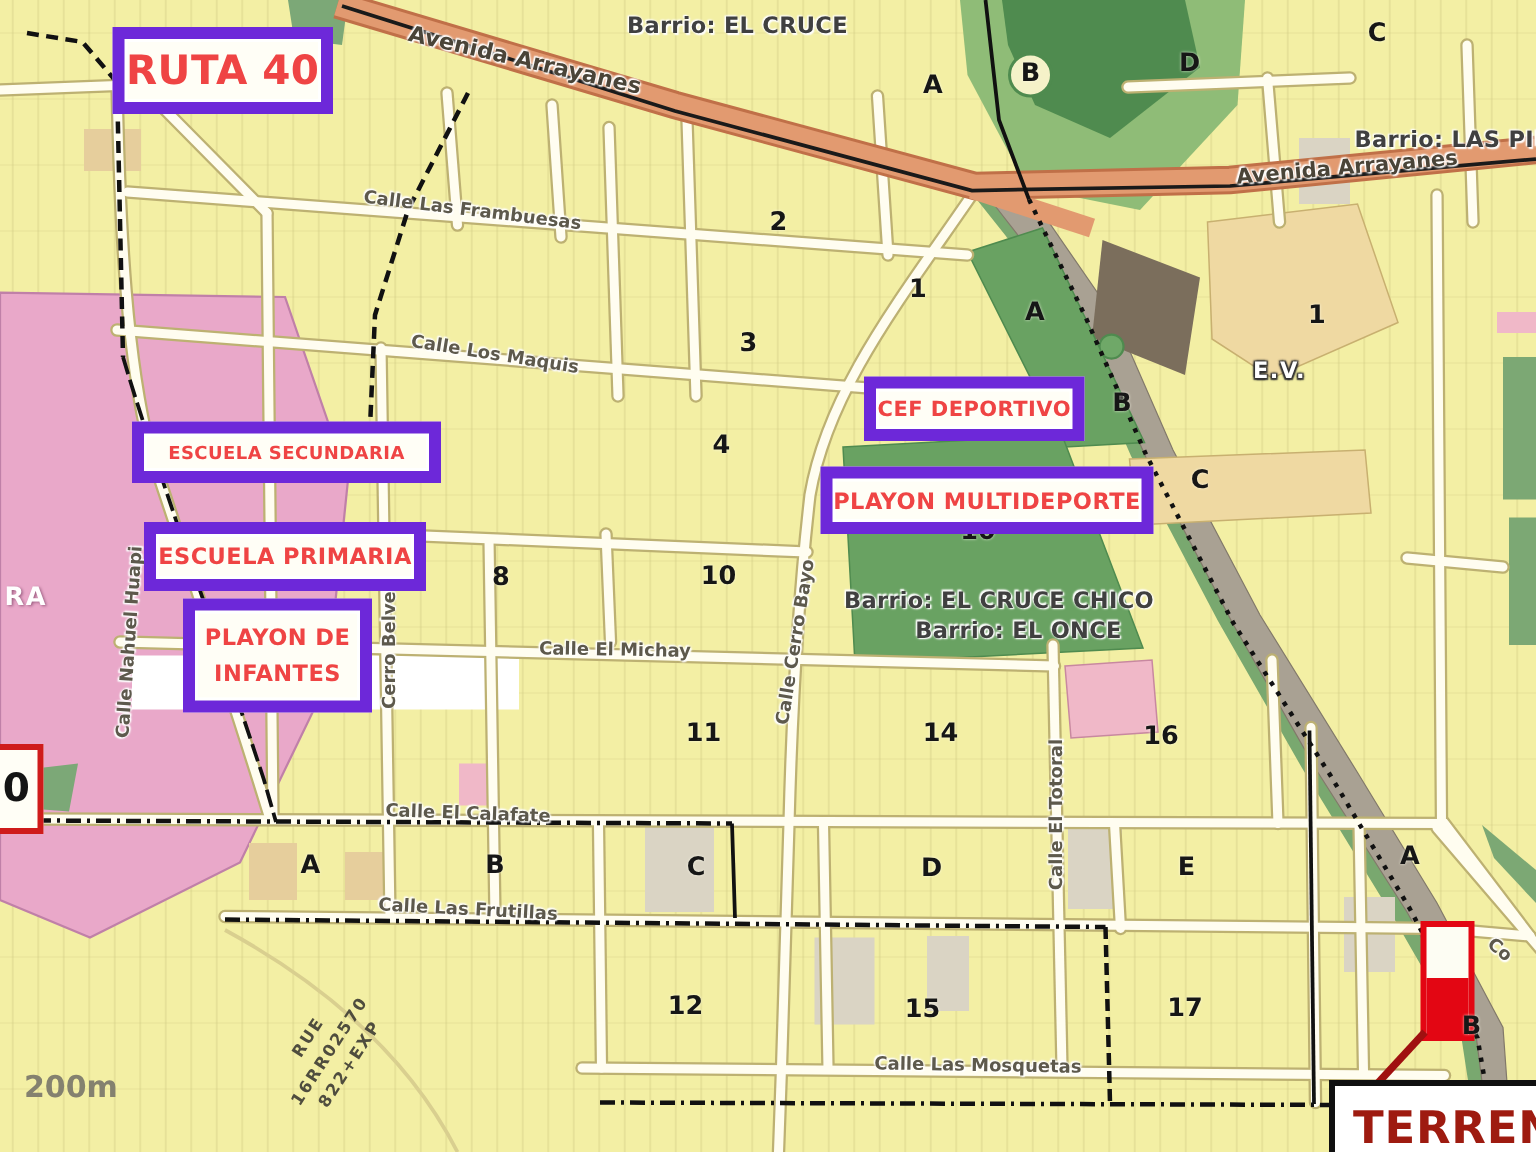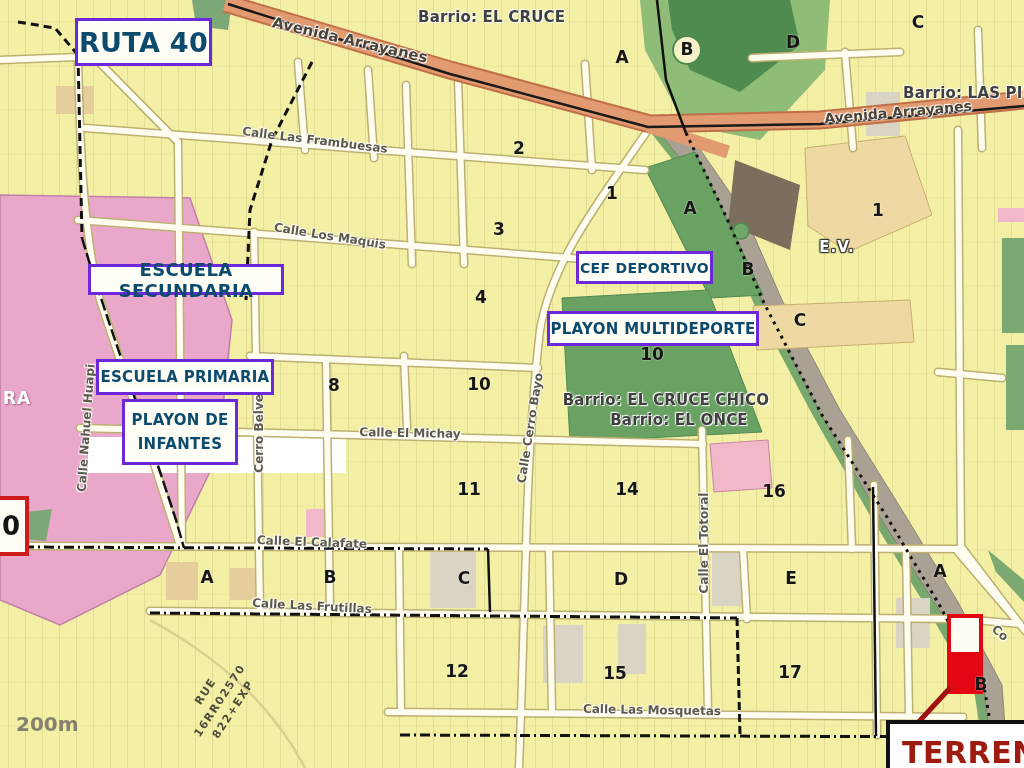--- a/index.html
+++ b/index.html
@@ -1,31 +1,31 @@
 <!DOCTYPE html>
 <html><head>
 <meta charset="utf-8">
 <style>
   html,body{margin:0;padding:0;background:#888;}
   #map{position:relative;width:1024px;height:768px;overflow:hidden;
        font-family:"DejaVu Sans","Liberation Sans",sans-serif;background:#F3EFA4;}
   #map svg{position:absolute;left:0;top:0;}
   .lbl{position:absolute;white-space:nowrap;}
   
-  .redbox{position:absolute;background:#FFFEF6;border:3px solid #6d28d9;
+  .redbox{position:absolute;background:#FFFEF6;border:8px solid #6d28d9;
           box-shadow:inset 0 0 0 2px #fff;display:flex;flex-direction:column;
-          align-items:center;justify-content:center;color:#0c4a6e;
+          align-items:center;justify-content:center;color:#ef4444;
           font-weight:bold;letter-spacing:.3px;z-index:30;text-align:center;}
   .street-label{color:#5D594C;font-weight:bold;z-index:20;
       text-shadow:0 0 2px #fff,0 0 2px #fff,1px 1px 1px #fff,-1px -1px 1px #fff;}
   .street-label.avenue{color:#4a4438;}
   .block-label{color:#161616;font-weight:bold;font-size:17px;z-index:20;
       text-shadow:0 0 2px rgba(255,255,240,.8);}
   .block-label.ev{color:#fff;font-size:15px;letter-spacing:1px;
-      text-shadow:0 0 2px #333,1px 1px 1px #333,-1px -1px 1px #333,1px -1px 1px #333,-1px 1px 1px #333;}
+      text-shadow:0 0 2px #333,1px 1px 1px #333,-1px -1px 1px #333,1px -1px 1px #333,-1px 1px 1px #333;margin-left:16px;}
   .barrio{position:absolute;color:#404040;font-weight:bold;font-size:15px;z-index:25;
       white-space:nowrap;letter-spacing:.2px;
       text-shadow:0 0 2px #fff,1px 1px 1px #fff,-1px -1px 1px #fff;}
   #centro{position:absolute;left:484px;top:92px;color:#C0393B;font-weight:bold;
       font-size:34px;letter-spacing:1px;z-index:25;text-shadow:0 0 3px rgba(255,255,255,.7);}
   #terreno-box{position:absolute;left:886px;top:720px;width:200px;height:56px;
       background:#fff;border:4px solid #101010;display:flex;align-items:center;
       z-index:35;padding-left:12px;color:#9E1B10;font-weight:bold;font-size:30px;letter-spacing:.5px;}
   #left-shield{position:absolute;left:-30px;top:496px;width:46px;height:52px;
       background:#FFFEF6;border:4px solid #CF1B1B;display:flex;align-items:center;
@@ -193,24 +193,24 @@
   </g>
 </svg>
 
   <div class="redbox" id="ruta-40" style="left:75px;top:18px;width:131px;height:42px;font-size:27px;">
     <span>RUTA 40</span>
   </div>
   <div id="left-shield">
     <span>0</span>
   </div>
 
-  <div class="redbox" style="left:88px;top:264px;width:190px;height:25px;font-size:18px;">
+  <div class="redbox" style="left:88px;top:281px;width:190px;height:25px;font-size:12px;">
     <span>ESCUELA SECUNDARIA</span>
   </div>
-  <div class="redbox" style="left:96px;top:359px;width:172px;height:30px;font-size:15px;">
+  <div class="redbox" style="left:96px;top:348px;width:172px;height:30px;font-size:15px;">
     <span>ESCUELA PRIMARIA</span>
   </div>
   <div class="redbox" style="left:122px;top:399px;width:110px;height:60px;font-size:15px;line-height:1.6;">
     <span>PLAYON DE</span>
     <span>INFANTES</span>
   </div>
   <div class="redbox" style="left:576px;top:251px;width:131px;height:27px;font-size:14px;">
     <span>CEF DEPORTIVO</span>
   </div>
   <div class="redbox" style="left:547px;top:311px;width:206px;height:29px;font-size:15px;">

